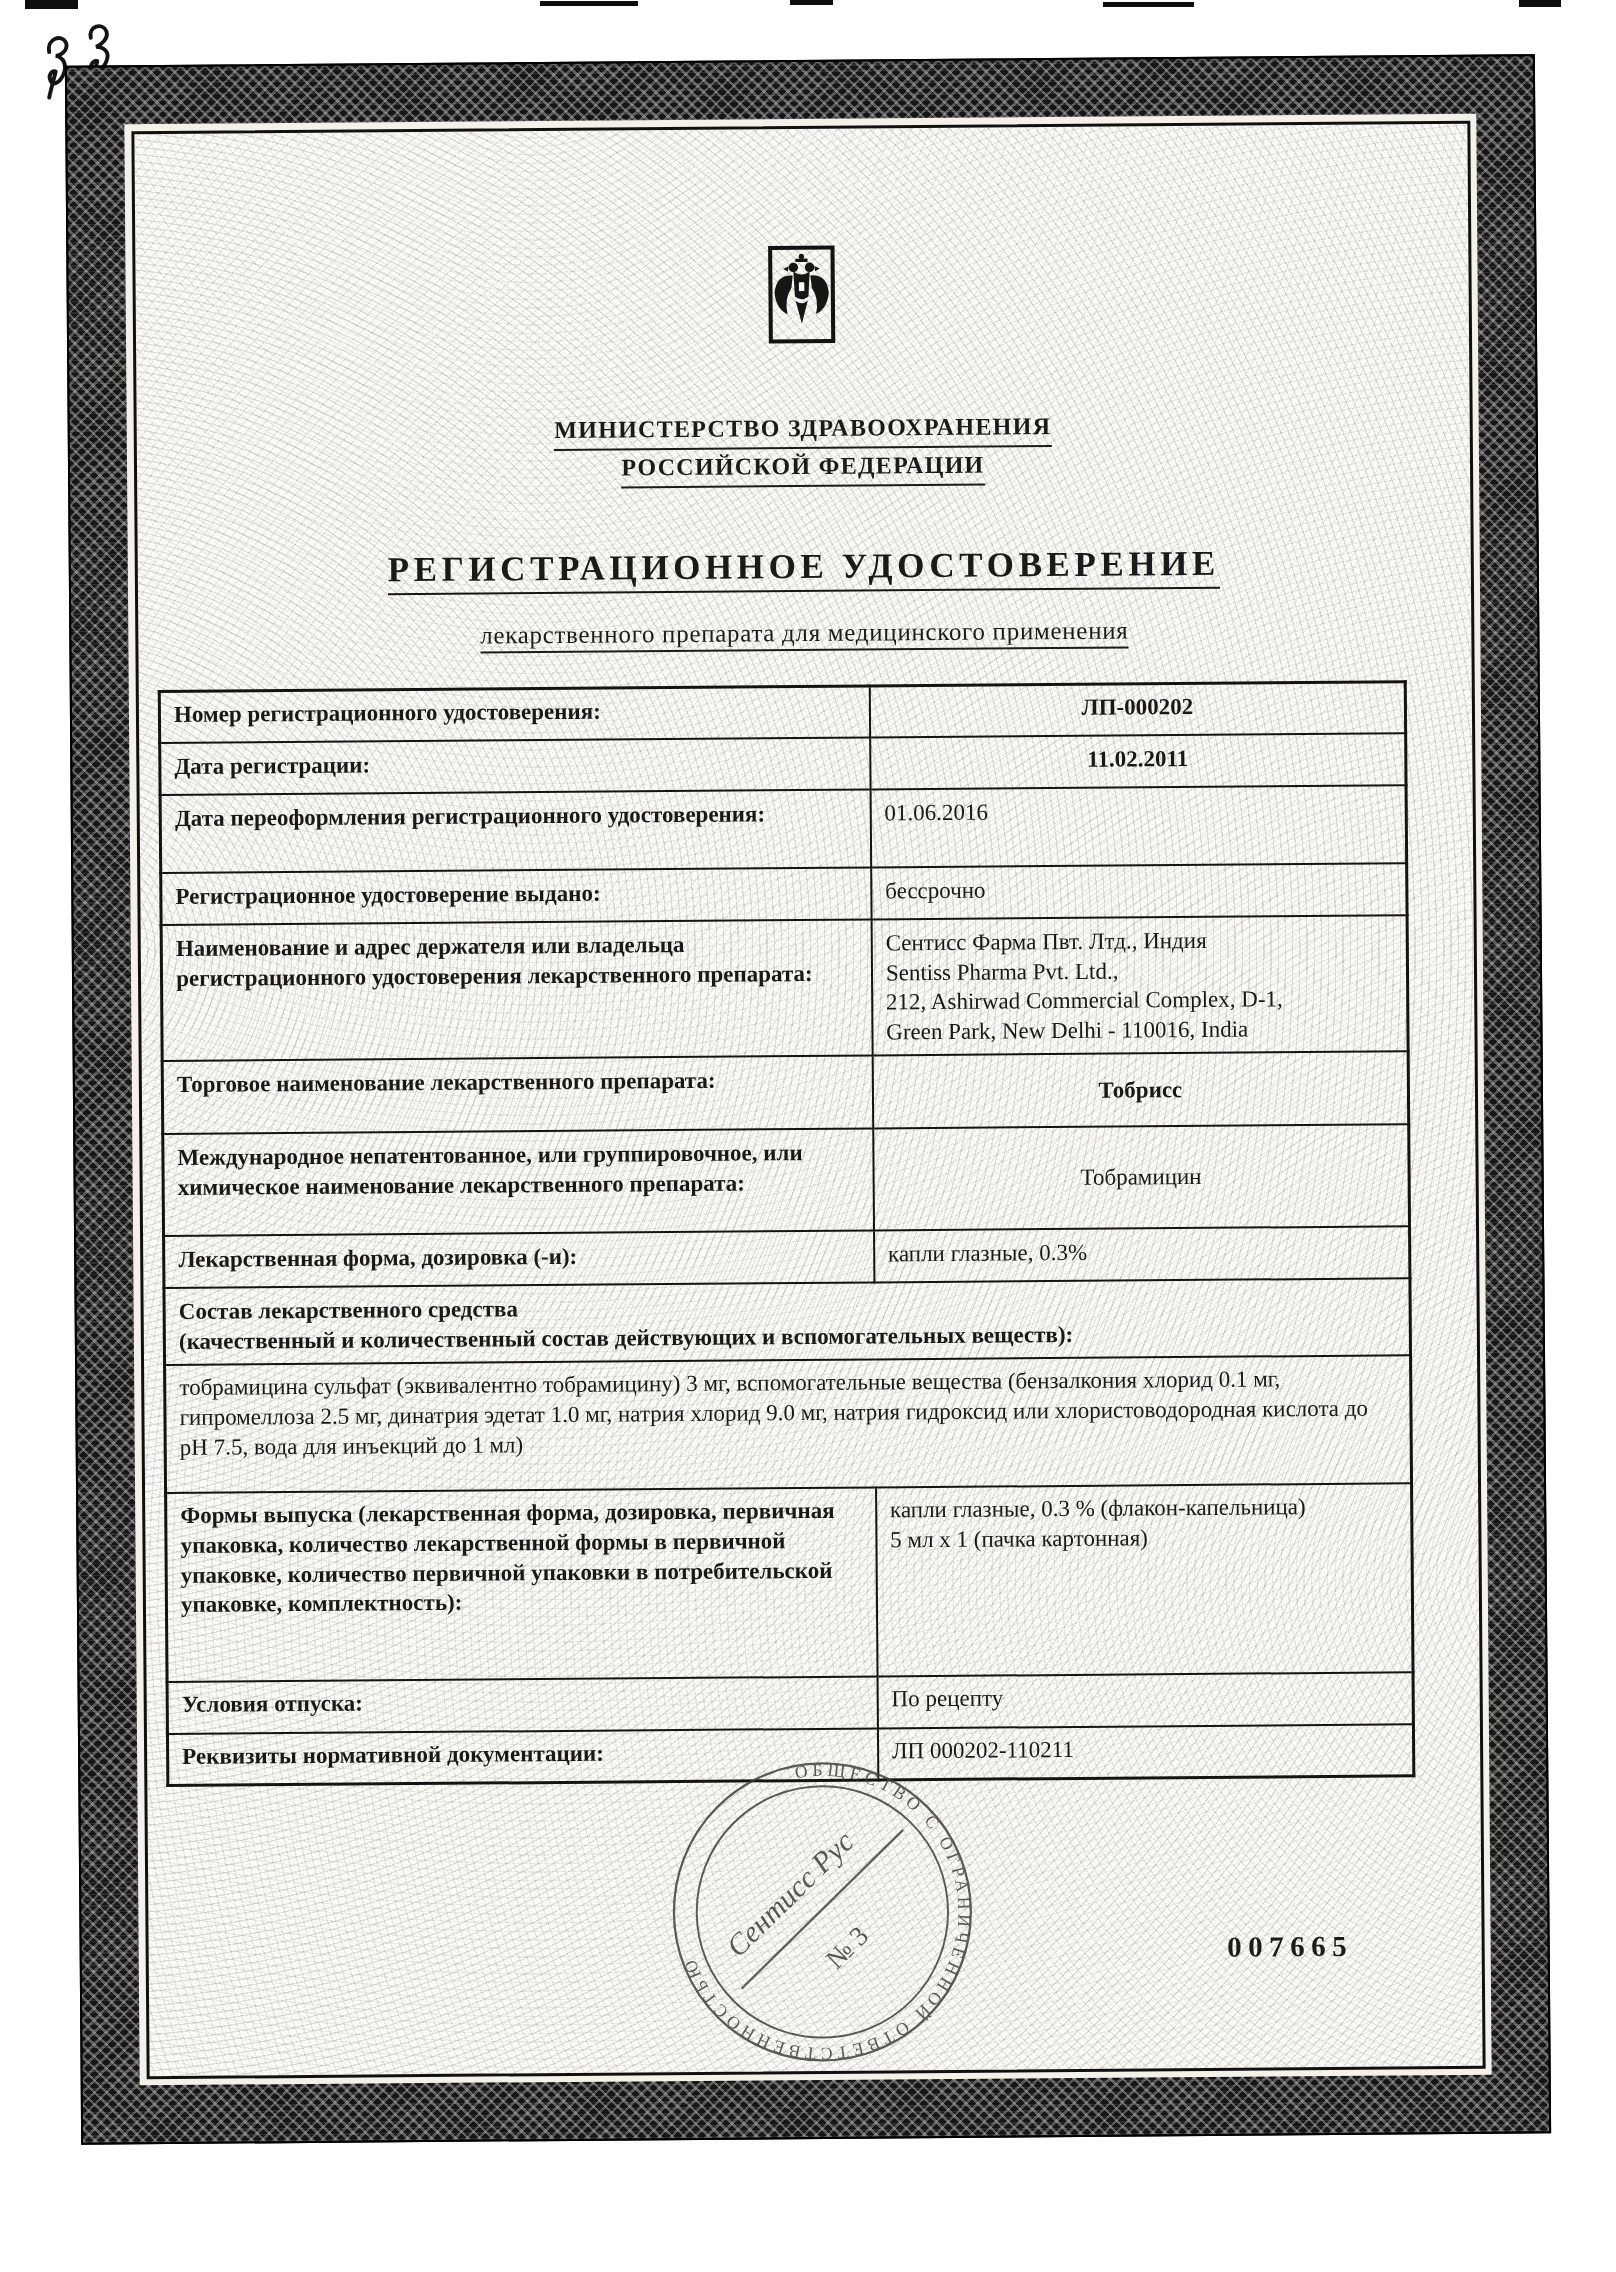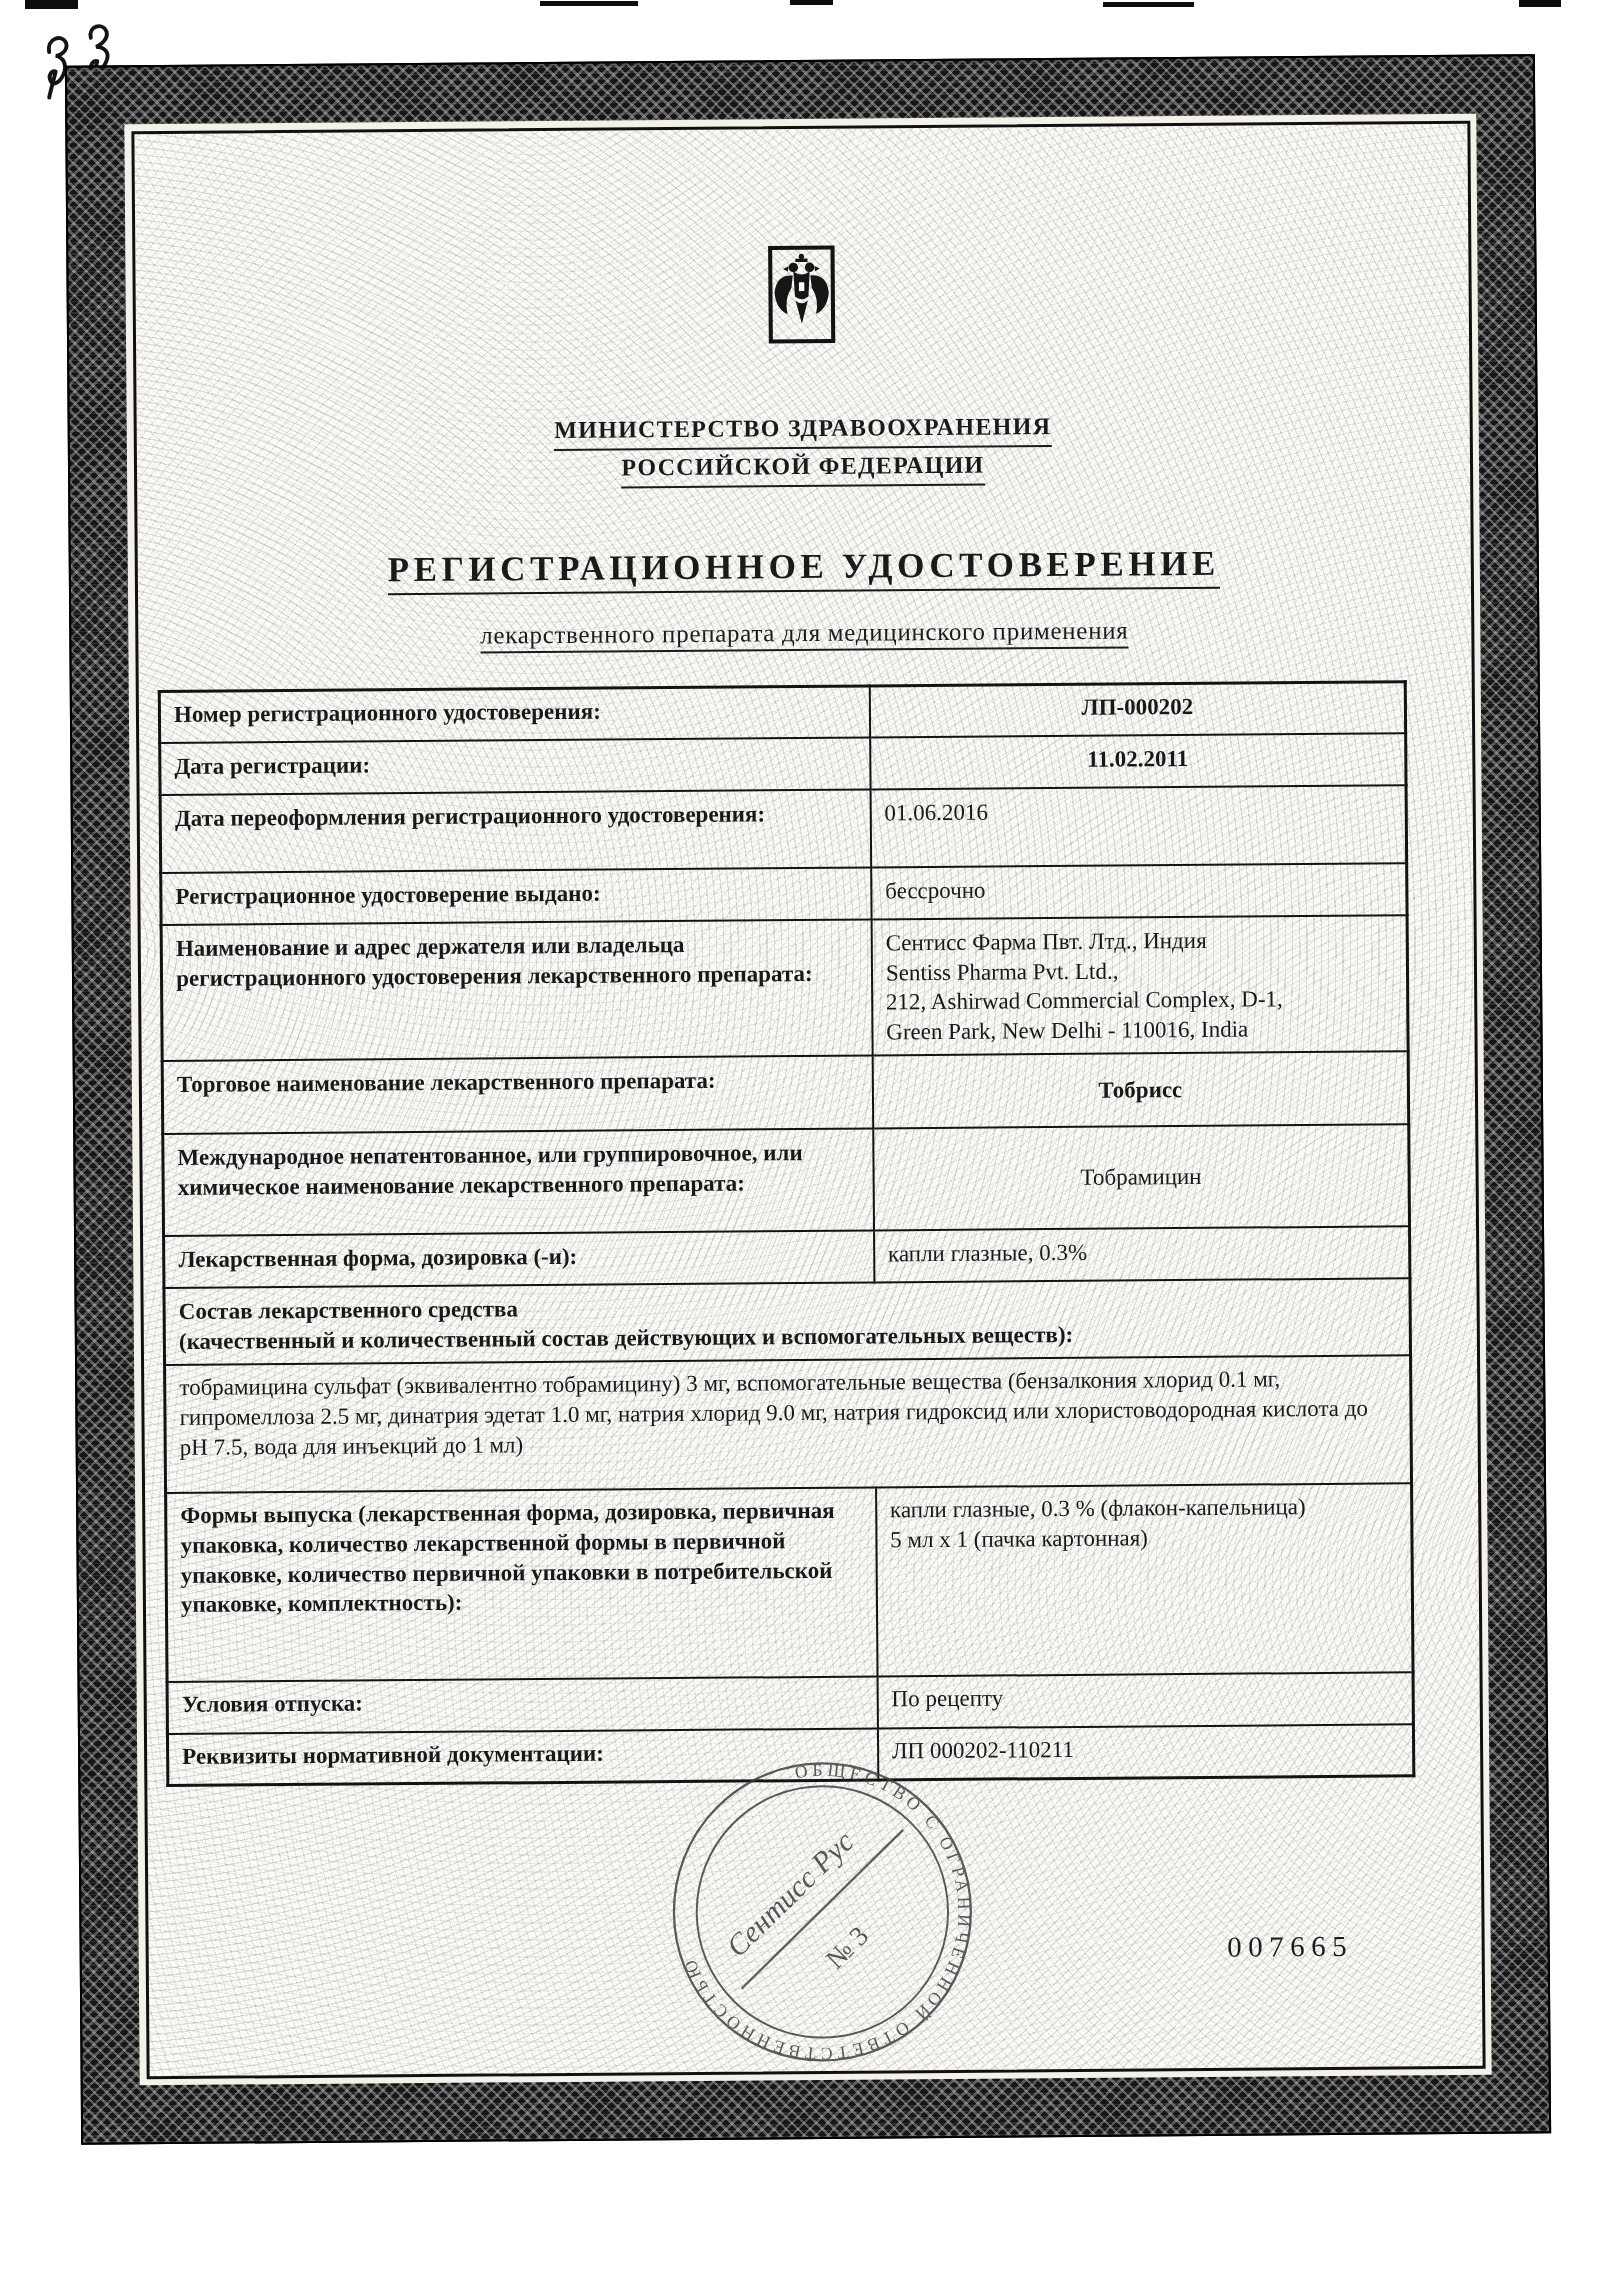--- a/index.html
+++ b/index.html
@@ -65,21 +65,21 @@
   .bold { font-weight:bold; }
   .comp-head { font-weight:bold; white-space:pre-line; }
   .comp-body { }
 
   
   .stamp { position:absolute; left:521px; top:1630px; width:306px; height:306px; z-index:2; opacity:0.85; }
 
   
   .serial {
     position:absolute; left:1079px; top:1805px; z-index:2;
-    font-weight:normal; font-size:29px; letter-spacing:6.5px; color:#1c1c1c;
+    font-weight:bold; font-size:29px; letter-spacing:6.5px; color:#1c1c1c;
   }
 </style>
 </head>
 <body>
 
 <div class="artifact" style="left:25px; top:0; width:53px; height:8.5px;"></div>
 <div class="artifact" style="left:540px; top:1.3px; width:98px; height:5.2px;"></div>
 <div class="artifact" style="left:790px; top:0; width:43px; height:5.2px;"></div>
 <div class="artifact" style="left:1103px; top:2px; width:91px; height:5.2px;"></div>
 <div class="artifact" style="left:1519px; top:0; width:42px; height:6.5px;"></div>

